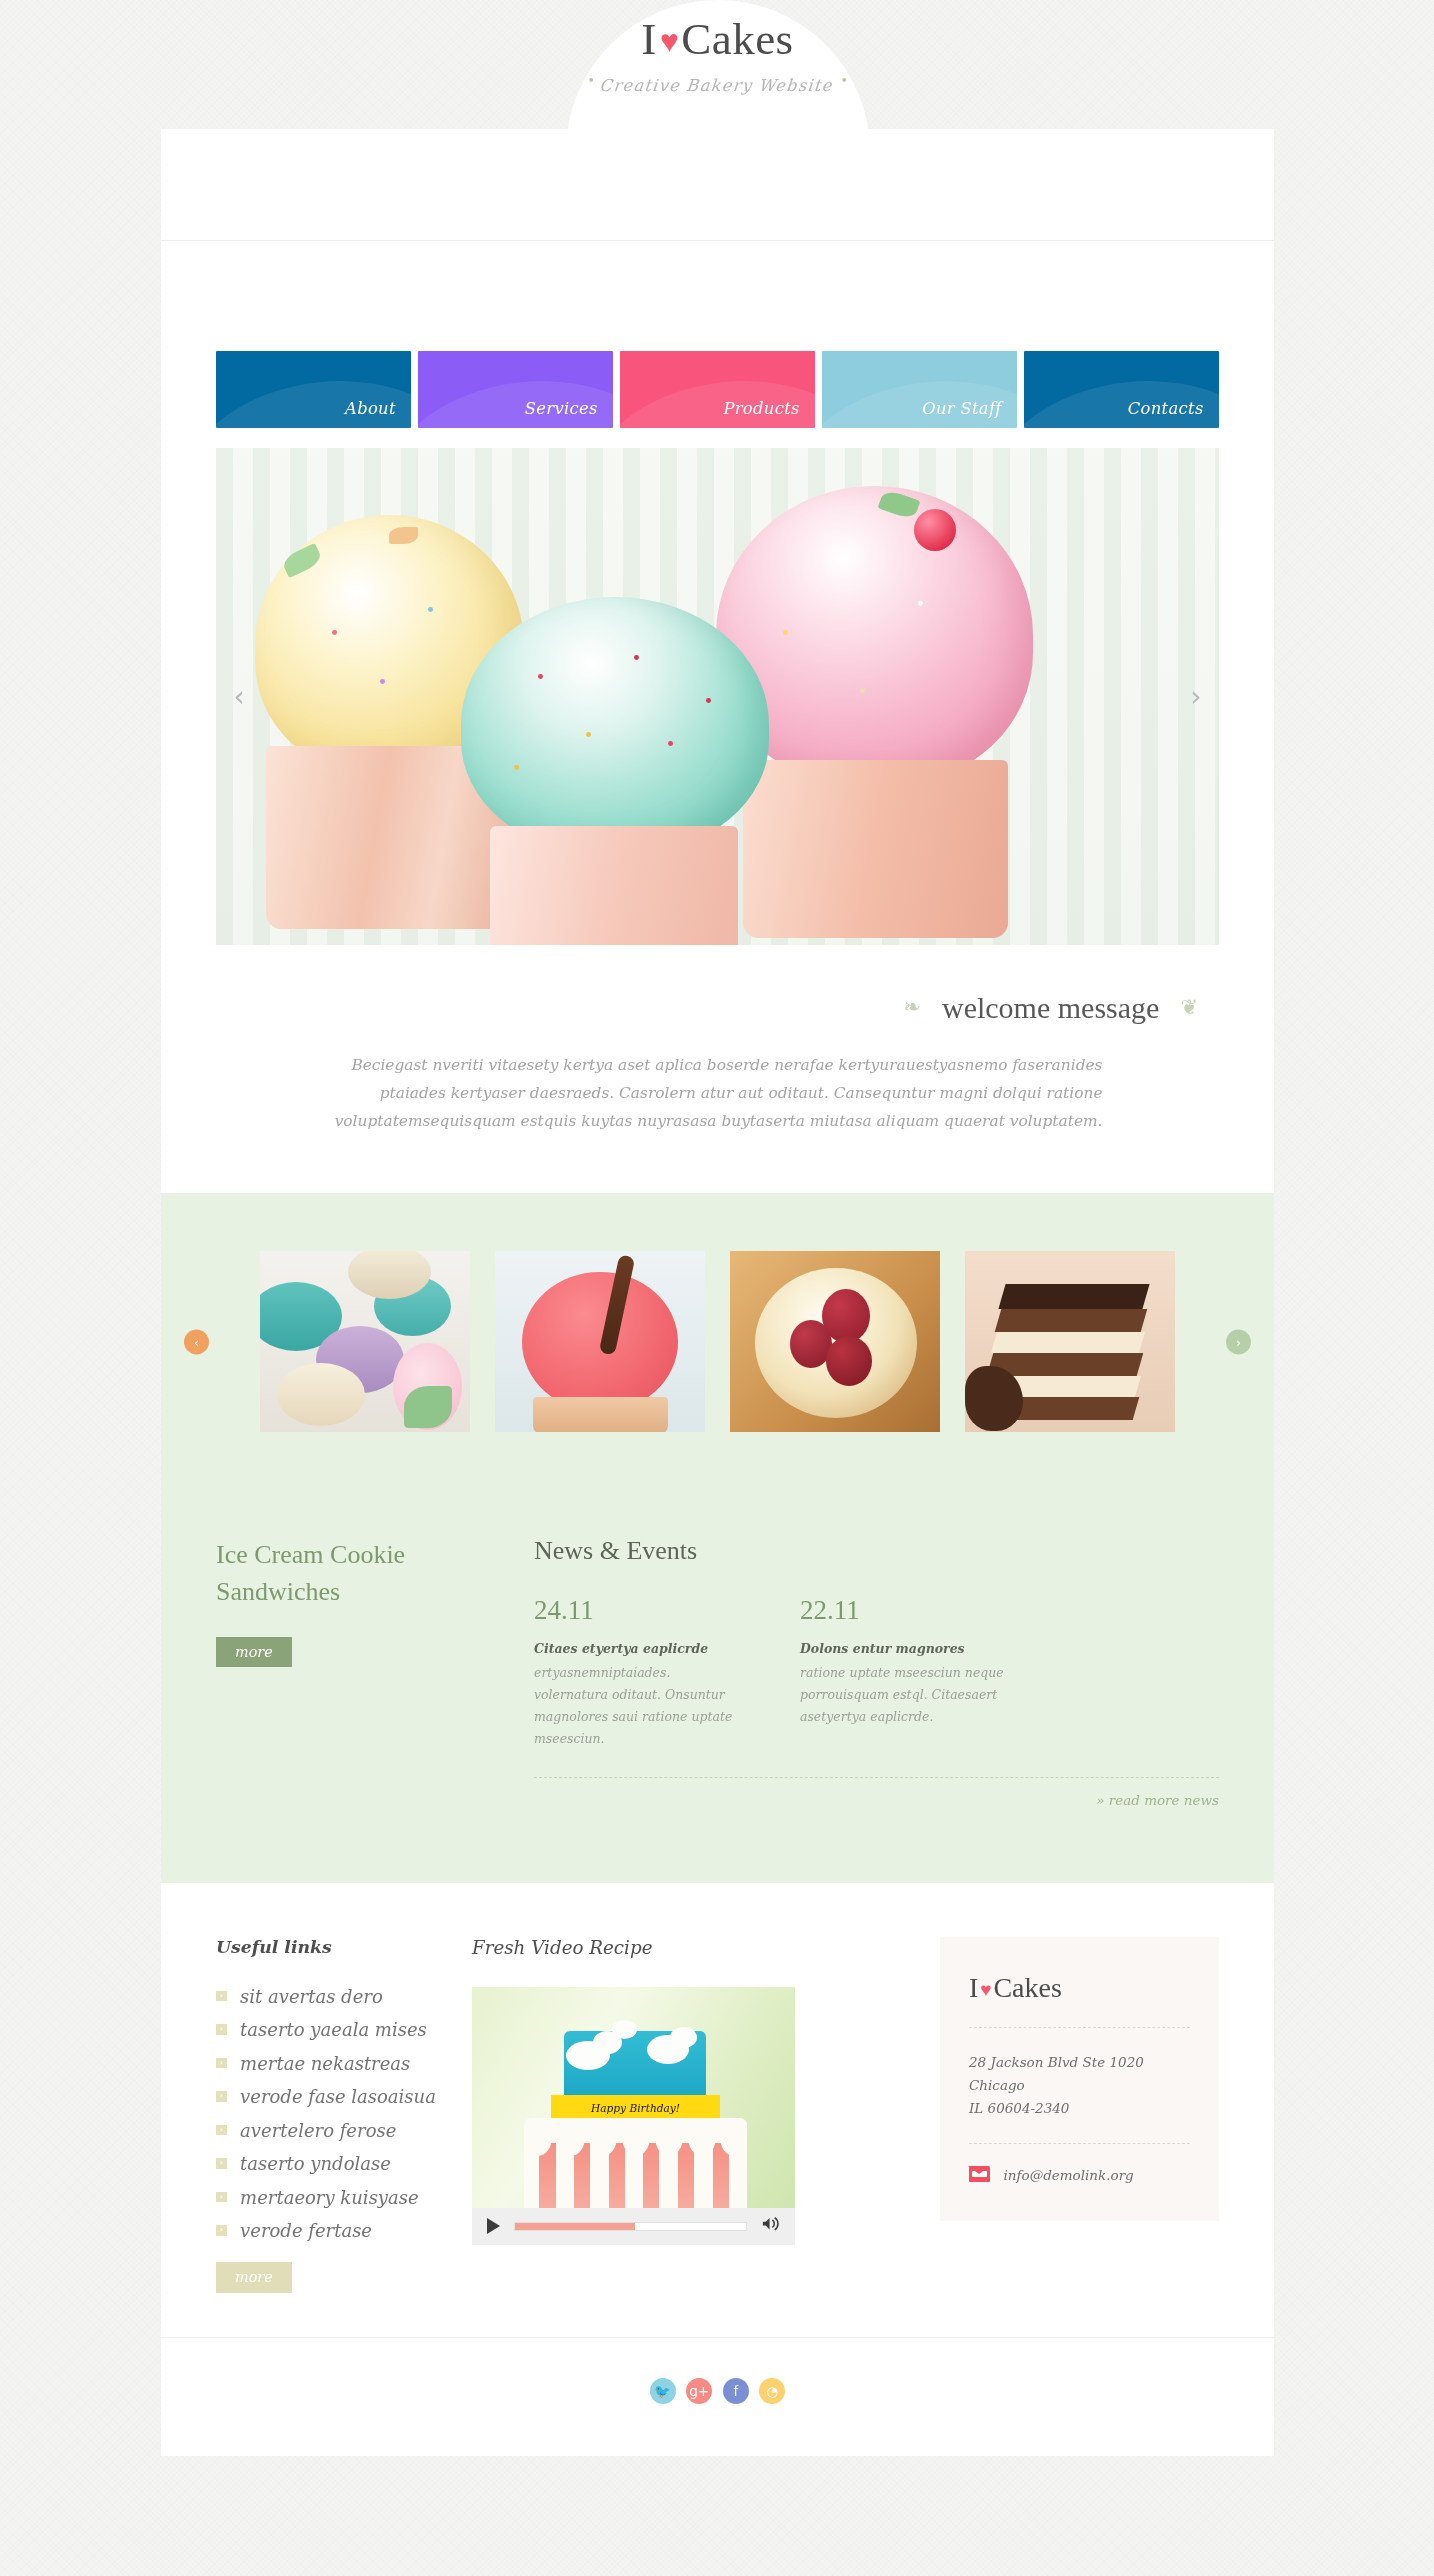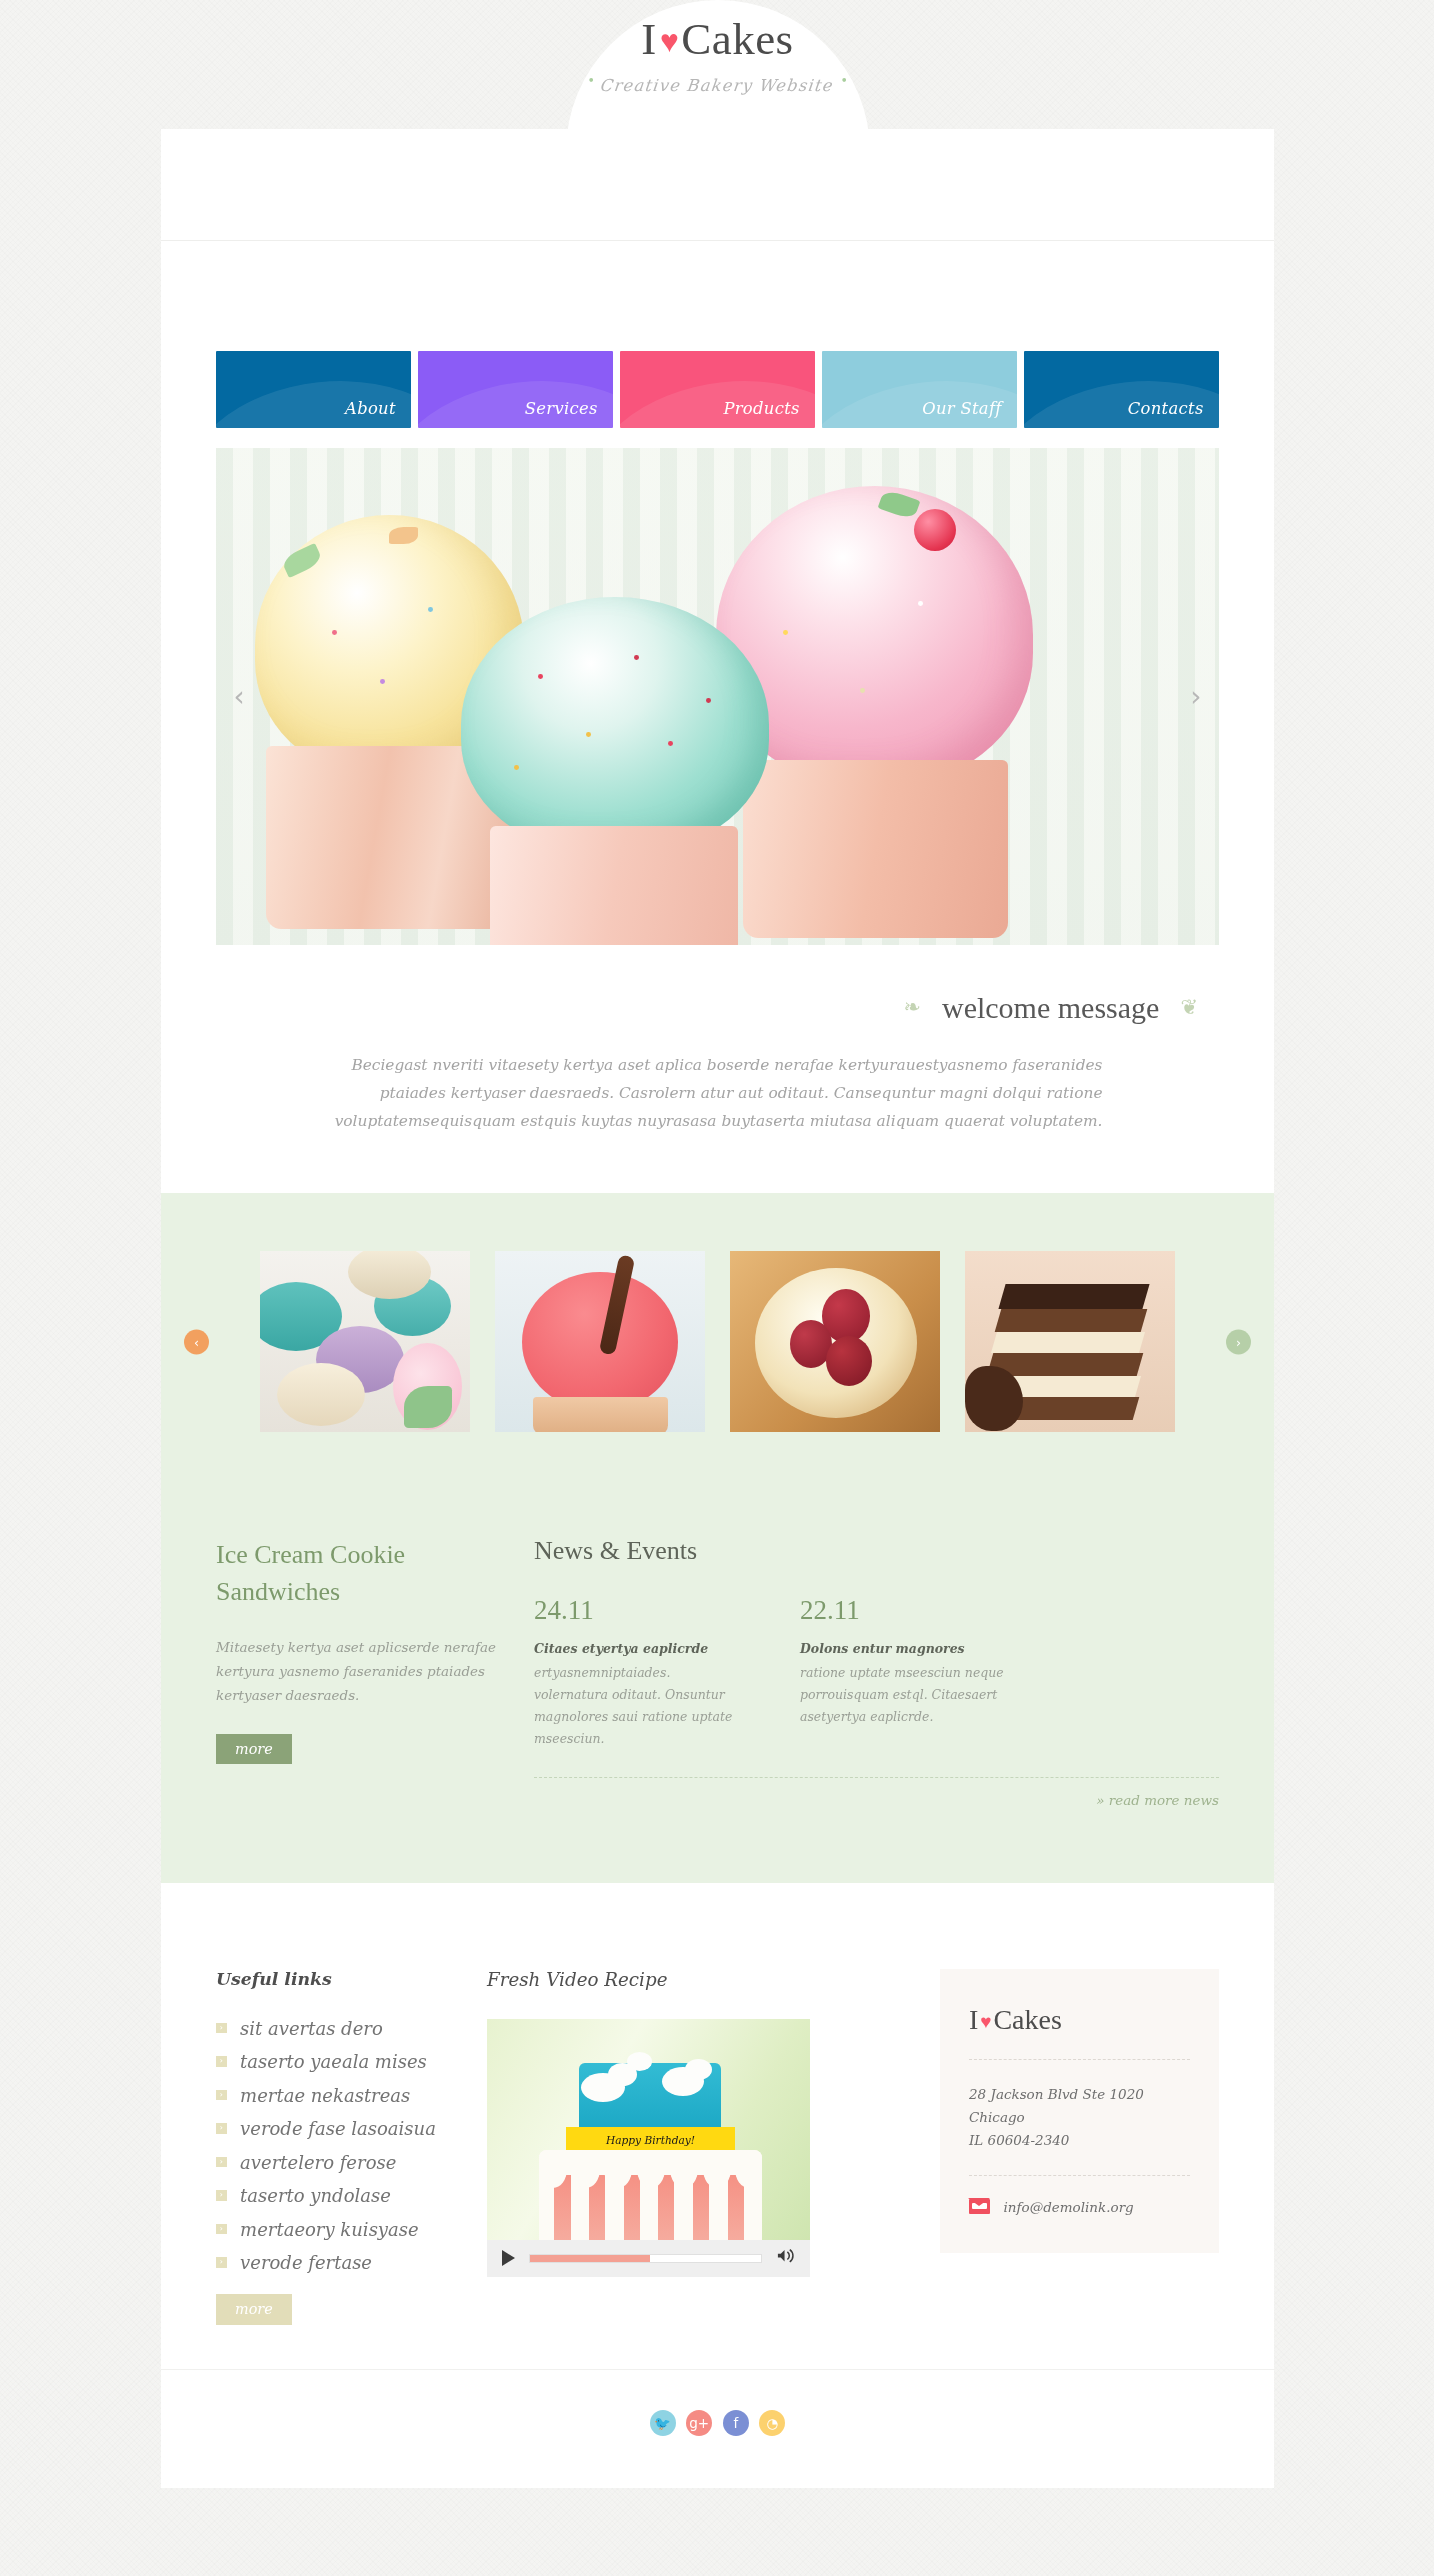--- a/index.html
+++ b/index.html
@@ -373,23 +373,23 @@
     font-size: 13.5px;
     font-style: italic;
     color: #9fb38f;
     cursor: pointer;
     font-family: "DejaVu Serif", serif;
   }
 
   
   .footer {
     background: #ffffff;
-    padding: 86px 55px 44px;
-    display: flex;
-    gap: 50px;
+    padding: 54px 55px 44px;
+    display: flex;
+    gap: 35px;
   }
   .f-links { width: 221px; }
   .f-video { width: 327px; }
   .f-card { width: 279px; margin-left: auto; }
 
   .f-head {
     font-size: 17.3px;
     font-style: italic;
     font-weight: bold;
     color: #4e4e4e;
@@ -726,21 +726,20 @@
         <div style="position:absolute;left:0;top:115px;width:58px;height:65px;background:#4a2a1a;border-radius:40% 60% 50% 50%"></div>
       </div>
 
     </div>
     <div class="gal-arrow next">›</div>
   </div>
 
   <div class="info">
     <div class="col-left">
       <div class="h-green">Ice Cream Cookie Sandwiches</div>
-      <div class="p-italic" style="margin-top:25px">Mitaesety kertya aset aplicserde nerafae kertyura yasnemo faseranides ptaiades kertyaser daesraeds.</div>
       <div style="margin-top:27px">
         <span class="btn-more">more</span>
       </div>
     </div>
 
     <div class="col-right">
       <div class="h-dark">News &amp; Events</div>
       <div class="news-grid">
         <div class="news-col">
           <div class="news-date">24.11</div>

